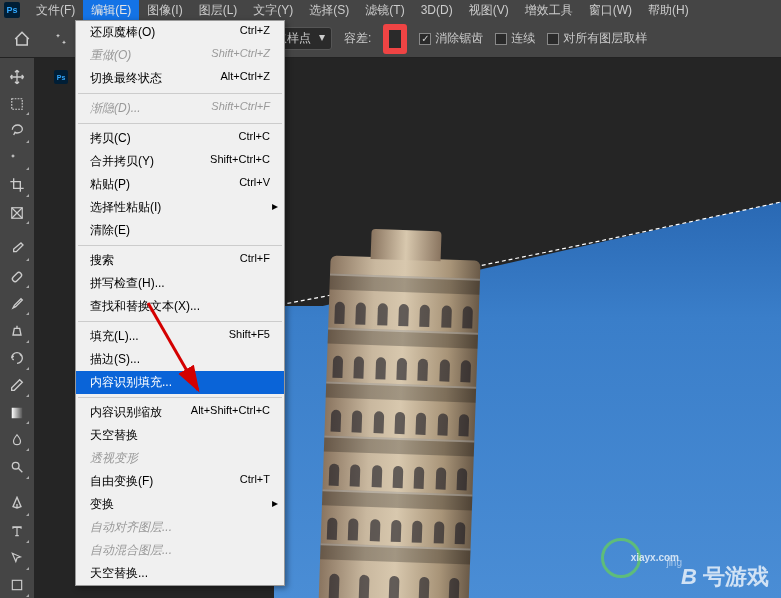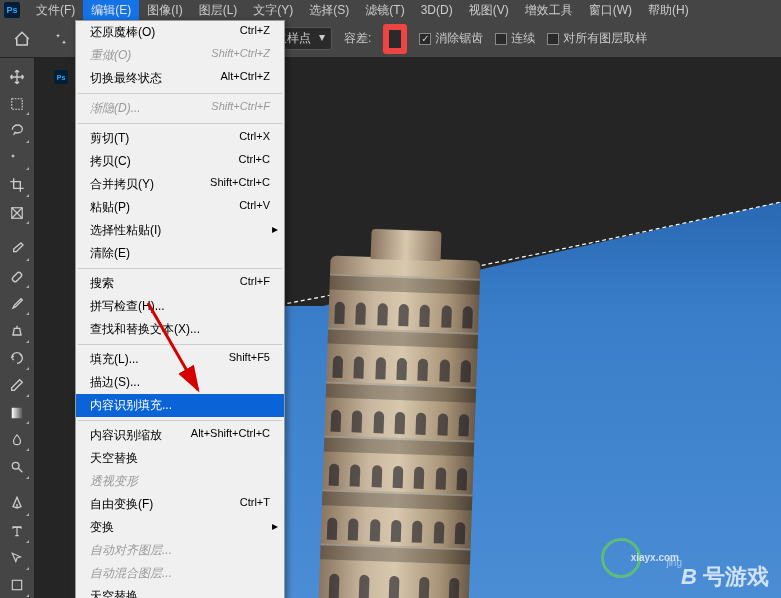--- a/index.html
+++ b/index.html
@@ -305,24 +305,20 @@
       <span>切换最终状态</span>
       <span class="dd-shortcut">Alt+Ctrl+Z</span>
     </div>
     <div class="dd-sep"></div>
     <div class="dd-item disabled">
       <span>渐隐(D)...</span>
       <span class="dd-shortcut">Shift+Ctrl+F</span>
     </div>
     <div class="dd-sep"></div>
     <div class="dd-item">
-      <span>剪切(T)</span>
-      <span class="dd-shortcut">Ctrl+X</span>
-    </div>
-    <div class="dd-item">
       <span>拷贝(C)</span>
       <span class="dd-shortcut">Ctrl+C</span>
     </div>
     <div class="dd-item">
       <span>合并拷贝(Y)</span>
       <span class="dd-shortcut">Shift+Ctrl+C</span>
     </div>
     <div class="dd-item">
       <span>粘贴(P)</span>
       <span class="dd-shortcut">Ctrl+V</span>

